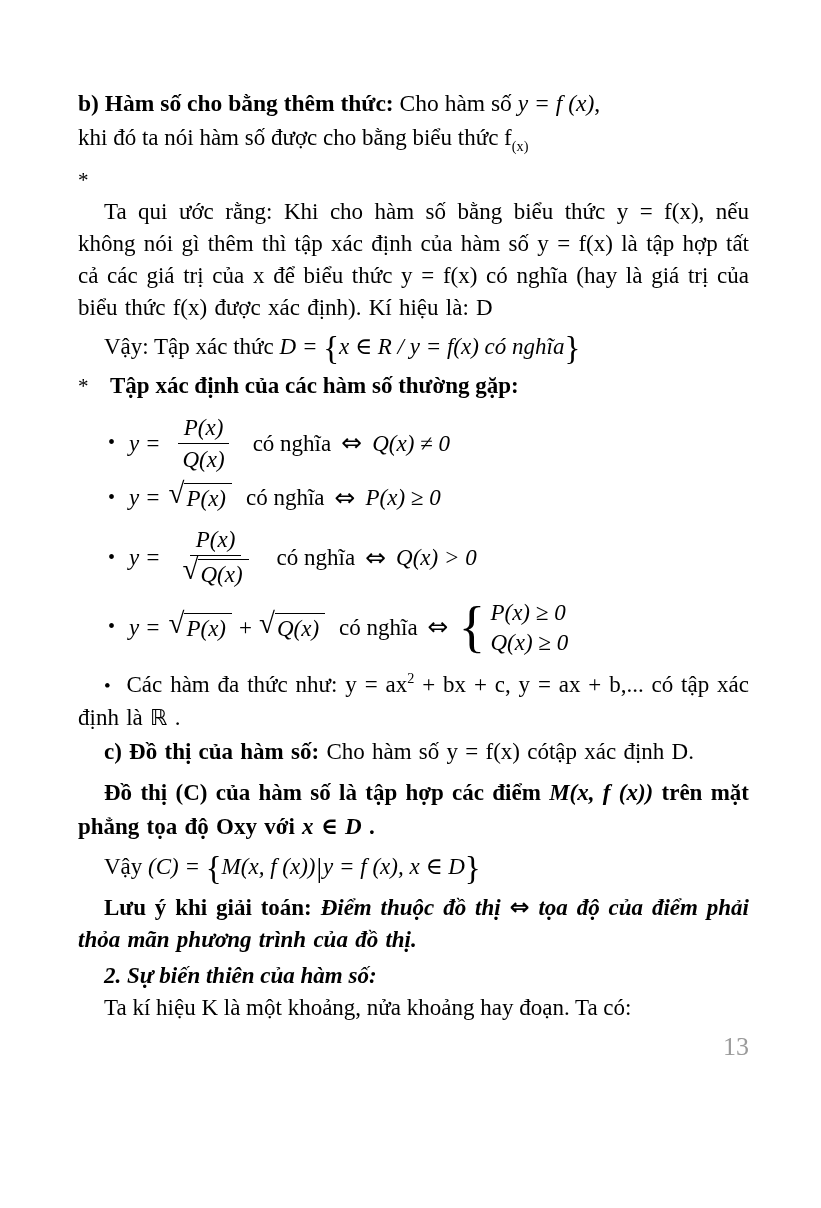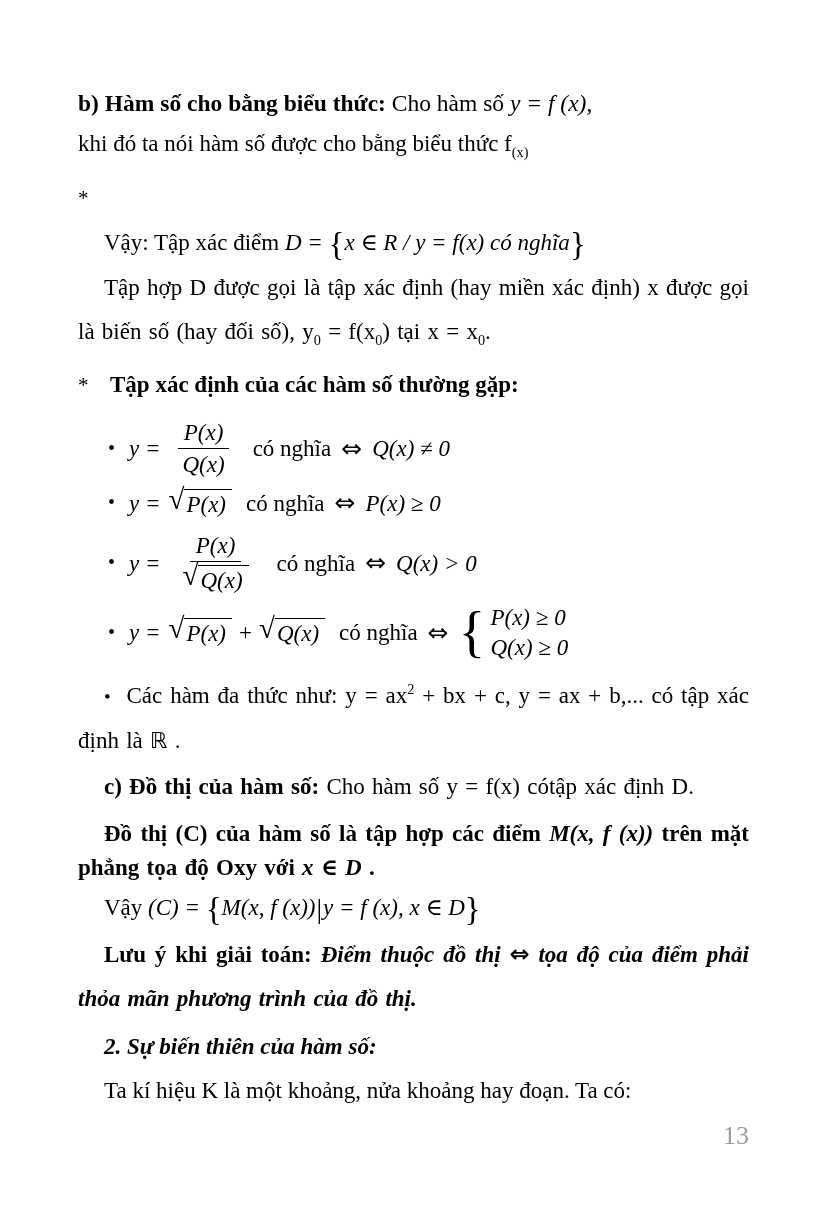--- a/index.html
+++ b/index.html
@@ -10,21 +10,21 @@
   }
   .page {
     position: relative;
     width: 821px; height: 1208px;
     padding: 84px 72px 0 78px;
     box-sizing: border-box;
     overflow: hidden;
     background: #ffffff;
   }
   p { margin: 0; }
-  .t  { font-size: 23px; line-height: 44px; }
+  .t  { font-size: 23px; line-height: 32px; }
   .hline { font-size: 23.5px; line-height: 38px; }
   .bold { font-weight: bold; }
   .it { font-style: italic; }
   .jt { text-align: justify; word-spacing: 1.5px; }
   .ind { text-indent: 26px; }
   sub { font-size: 0.62em; }
   sup { font-size: 0.62em; }
 
   .star-row { display: flex; margin-top: 2px; }
   .star { display: inline-block; width: 32px; font-size: 21px; }
@@ -72,39 +72,37 @@
     text-align: right; font-size: 26px; color: #9b9b9b;
     margin-top: 8px; line-height: 30px;
   }
 </style>
 </head>
 <body>
 
 <div class="page">
 
   <p class="t hline">
-    <span class="bold">b) Hàm số cho bằng biểu thức: </span><span>Cho hàm số </span><span class="it">y = f (x)</span><span>,</span>
+    <span class="bold">b) Hàm số cho bằng thêm thức: </span><span>Cho hàm số </span><span class="it">y = f (x)</span><span>,</span>
   </p>
 
   <p class="t">
     <span>khi đó ta nói hàm số được cho bằng biểu thức f</span><sub>(x)</sub>
   </p>
 
   <div class="star-row t">
     <span class="star">*</span>
   </div>
 
+  <p class="t jt ind">Ta qui ước rằng: Khi cho hàm số bằng biểu thức y = f(x), nếu không nói gì thêm thì tập xác định của hàm số y = f(x) là tập hợp tất cả các giá trị của x để biểu thức y = f(x) có nghĩa (hay là giá trị của biểu thức f(x) được xác định). Kí hiệu là: D</p>
 
   <p class="t vayline ind">
-    <span>Vậy: Tập xác điểm </span><span class="it">D = </span><span class="setb">{</span><span class="it">x ∈ R / y = f(x) có nghĩa</span><span class="setb">}</span>
+    <span>Vậy: Tập xác thức </span><span class="it">D = </span><span class="setb">{</span><span class="it">x ∈ R / y = f(x) có nghĩa</span><span class="setb">}</span>
   </p>
 
-  <p class="t jt ind p-para2">
-    <span>Tập hợp D được gọi là tập xác định (hay miền xác định) x được gọi là biến số (hay đối số), y</span><sub>0</sub><span> = f(x</span><sub>0</sub><span>) tại x = x</span><sub>0</sub><span>.</span>
-  </p>
 
   <div class="star-row t">
     <span class="star">*</span>
     <span class="bold">Tập xác định của các hàm số thường gặp:</span>
   </div>
 
   <div class="frow b1">
     <span class="dot">•</span>
     <span class="lhs">y =</span>
     <span class="frac">

